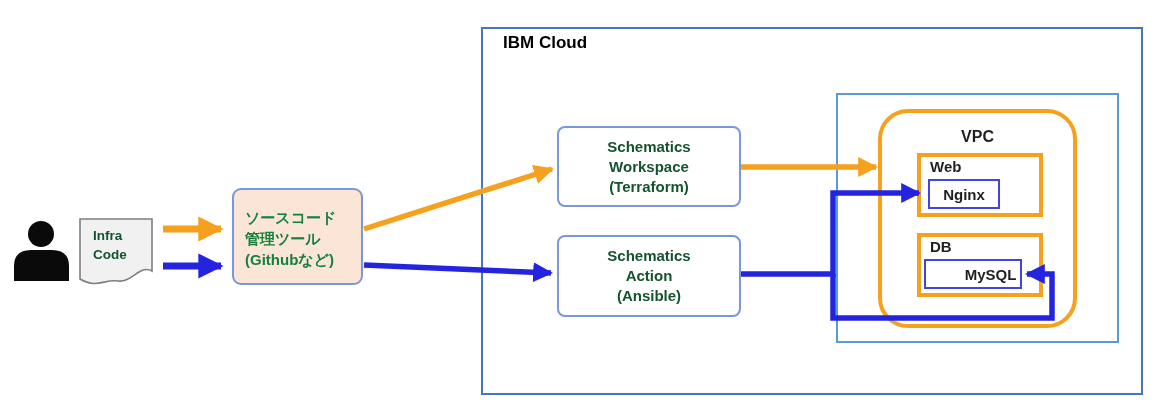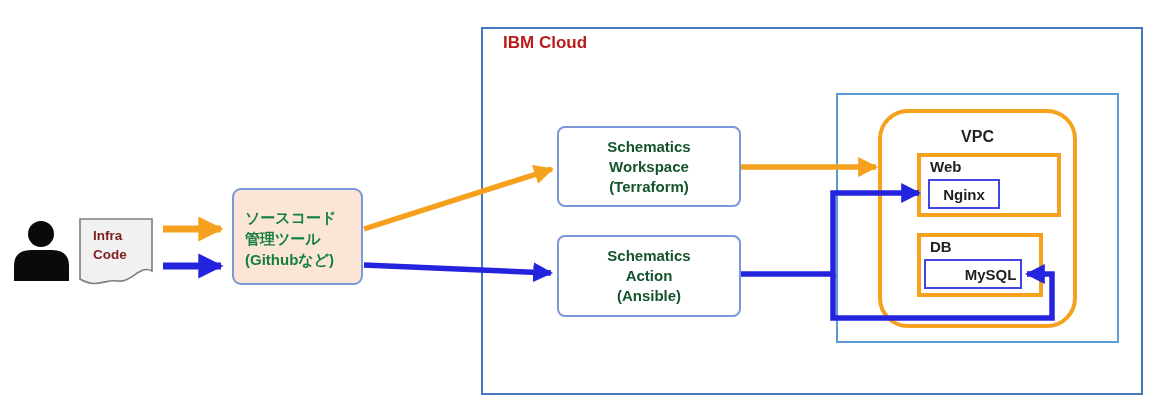--- a/index.html
+++ b/index.html
@@ -4,49 +4,49 @@
 <style>
   html,body{margin:0;padding:0;background:#ffffff;}
   .canvas{
     position:relative;width:1154px;height:417px;background:#ffffff;
     font-family:"Liberation Sans","DejaVu Sans",sans-serif;overflow:hidden;color:#1f1f1f;
   }
   .abs{position:absolute;box-sizing:border-box;}
 
   
   .ibm-cloud{left:481px;top:27px;width:662px;height:368px;border:2px solid #4577c1;background:#ffffff;}
-  .ibm-cloud-title{left:503px;top:33px;font-size:17px;font-weight:bold;color:#b91c1c;}
+  .ibm-cloud-title{left:503px;top:33px;font-size:17px;font-weight:bold;color:#000000;}
   .subregion{left:836px;top:93px;width:283px;height:250px;border:2px solid #5b9bd5;background:#ffffff;}
   .vpc{left:878px;top:109px;width:199px;height:219px;border:4px solid #f5a11d;border-radius:30px;background:#ffffff;}
   .vpc-title{left:878px;top:128px;width:199px;text-align:center;font-size:16px;font-weight:bold;}
 
   
   .svc{border:4px solid #f5a11d;background:#ffffff;}
-  .web-box{left:917px;top:153px;width:144px;height:64px;}
+  .web-box{left:917px;top:153px;width:126px;height:64px;}
   .db-box{left:917px;top:233px;width:126px;height:64px;}
   .svc-title{font-size:15px;font-weight:bold;padding:1px 0 0 9px;}
   .chip{border:2px solid #4343df;background:#ffffff;display:flex;align-items:center;justify-content:center;
         font-size:15px;font-weight:bold;}
   .nginx-box{left:928px;top:179px;width:72px;height:30px;}
   .mysql-box{left:924px;top:259px;width:98px;height:30px;padding-left:35px;}
 
   
   .schem{border:2px solid #7a97d9;border-radius:8px;background:#ffffff;
          display:flex;flex-direction:column;justify-content:center;align-items:center;
          font-size:15px;font-weight:bold;line-height:20px;color:#14532d;text-align:center;}
   .workspace-box{left:557px;top:126px;width:184px;height:81px;}
   .action-box{left:557px;top:235px;width:184px;height:82px;}
 
   
   .source-box{left:232px;top:188px;width:131px;height:97px;border:2px solid #7a97d9;border-radius:9px;
               background:#fbe5d6;font-size:15px;font-weight:bold;line-height:21px;color:#15803d;
               padding:17px 0 0 11px;}
 
   
-  .doc-text{left:93px;top:226px;font-size:13.5px;font-weight:bold;line-height:19px;color:#7f1d1d;z-index:7;}
+  .doc-text{left:93px;top:226px;font-size:13.5px;font-weight:bold;line-height:19px;color:#14532d;z-index:7;}
 
   .overlay{position:absolute;left:0;top:0;width:1154px;height:417px;z-index:5;pointer-events:none;}
 </style>
 </head>
 <body>
 
 <div class="canvas">
 
   <div class="abs ibm-cloud"></div>
   <div class="abs ibm-cloud-title">IBM Cloud</div>

